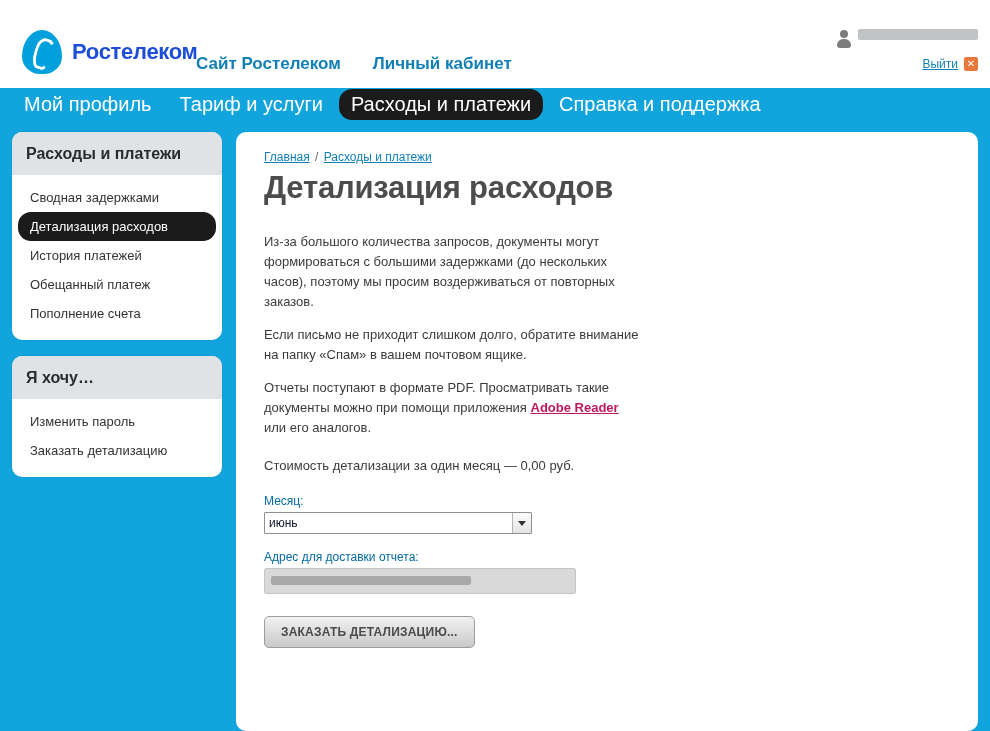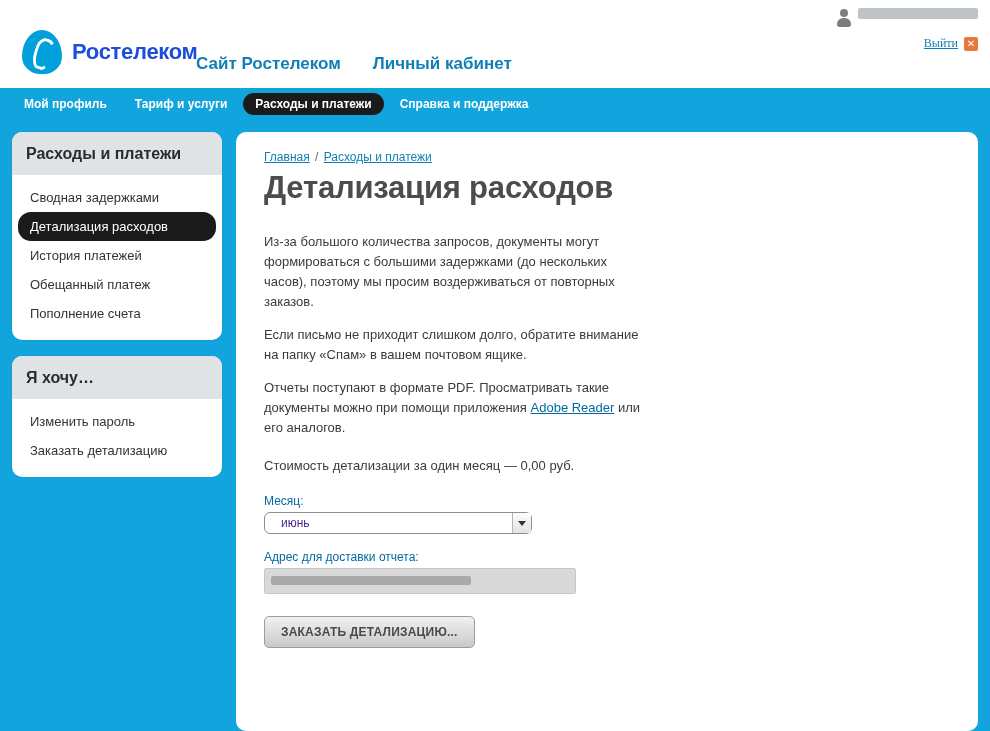--- a/index.html
+++ b/index.html
@@ -73,24 +73,23 @@
   .header-nav a {
     font-size: 17px;
     font-weight: bold;
     color: #0f7fb5;
     text-decoration: none;
   }
 
   .user-block {
     position: absolute;
     right: 12px;
-    top: 8px;
+    top: 29px;
     text-align: right;
     width: 280px;
-    font-family: Liberation Serif, serif;
   }
   .user-row {
     display: flex;
     align-items: flex-start;
     justify-content: flex-end;
   }
   .user-icon {
     width: 16px;
     height: 20px;
     margin-right: 6px;
@@ -147,22 +146,22 @@
   
   .main-nav {
     height: 32px;
     background: #12a5dd;
     display: flex;
     align-items: center;
     padding-left: 12px;
     gap: 4px;
   }
   .main-nav .nav-item {
-    font-size: 12px;
-    font-weight: bold;
+    font-size: 20px;
+    font-weight: normal;
     color: #ffffff;
     padding: 4px 12px;
     border-radius: 13px;
     text-decoration: none;
     white-space: nowrap;
   }
   .main-nav .nav-item.active {
     background: #1b1b1b;
   }
 
@@ -236,43 +235,44 @@
   }
   .para {
     font-size: 13px;
     line-height: 20px;
     color: #3b3b3b;
     max-width: 380px;
     margin-bottom: 18px;
   }
   .para.tight { margin-bottom: 4px; }
   .para a {
-    color: #0369a1;
+    color: #be185d;
     text-decoration: underline;
+    font-weight: bold;
   }
   .field-label {
     font-size: 12px;
     color: #0369a1;
     margin-bottom: 4px;
   }
   .select-wrap {
     position: relative;
     width: 268px;
     margin-bottom: 16px;
   }
   select.month-select {
     width: 100%;
     height: 22px;
     font-family: "Liberation Sans", sans-serif;
     font-size: 12px;
-    padding: 1px 16px;
+    padding: 1px 4px;
     border: 1px solid #8f8f8f;
     background: #ffffff;
-    color: #4c1d95;
-    border-radius: 6px;
+    color: #0f172a;
+    border-radius: 1px;
     -webkit-appearance: none;
     appearance: none;
   }
   .select-arrow {
     position: absolute;
     right: 1px;
     top: 1px;
     width: 18px;
     height: 20px;
     background: linear-gradient(#fdfdfd,#e3e3e3);

